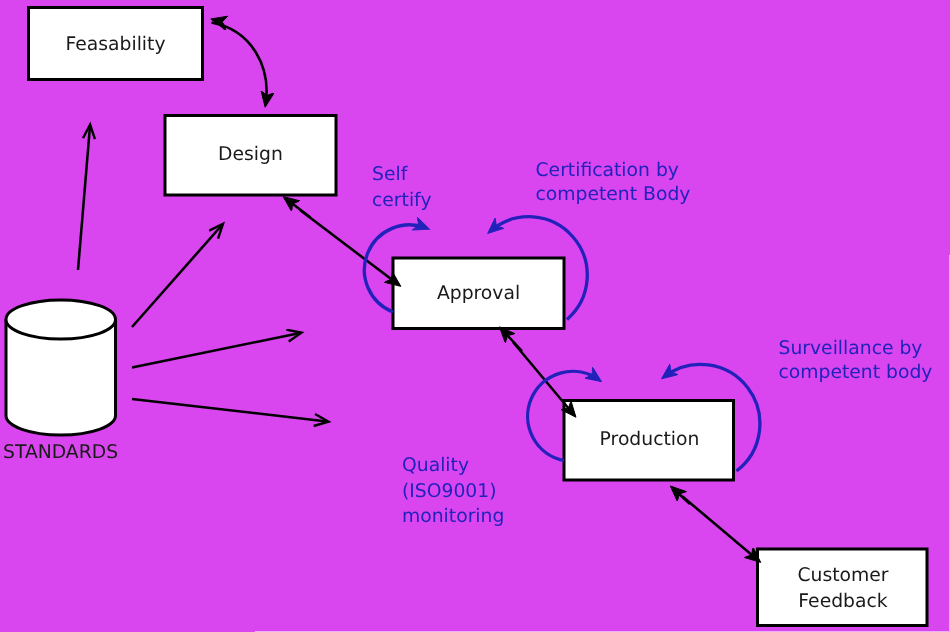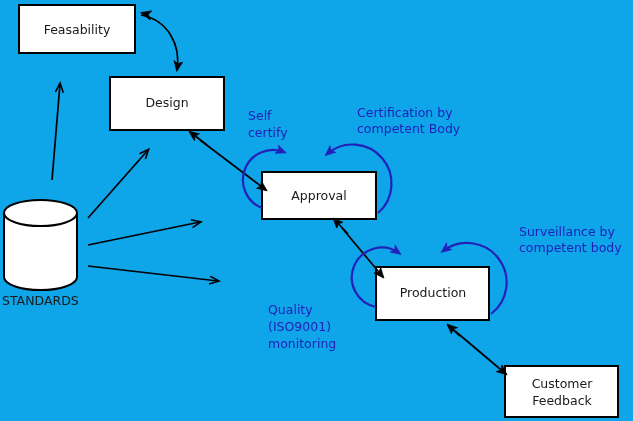--- a/index.html
+++ b/index.html
@@ -4,21 +4,21 @@
 <style>
   html, body {
     margin: 0;
     padding: 0;
     background: #ffffff;
   }
   #diagram-root {
     position: relative;
     width: 633px;
     height: 421px;
-    background: #0ea5e9;
+    background: #d946ef;
     font-family: "DejaVu Sans", sans-serif;
     overflow: hidden;
   }
   #diagram-svg {
     position: absolute;
     left: 0;
     top: 0;
     width: 633px;
     height: 421px;
   }

